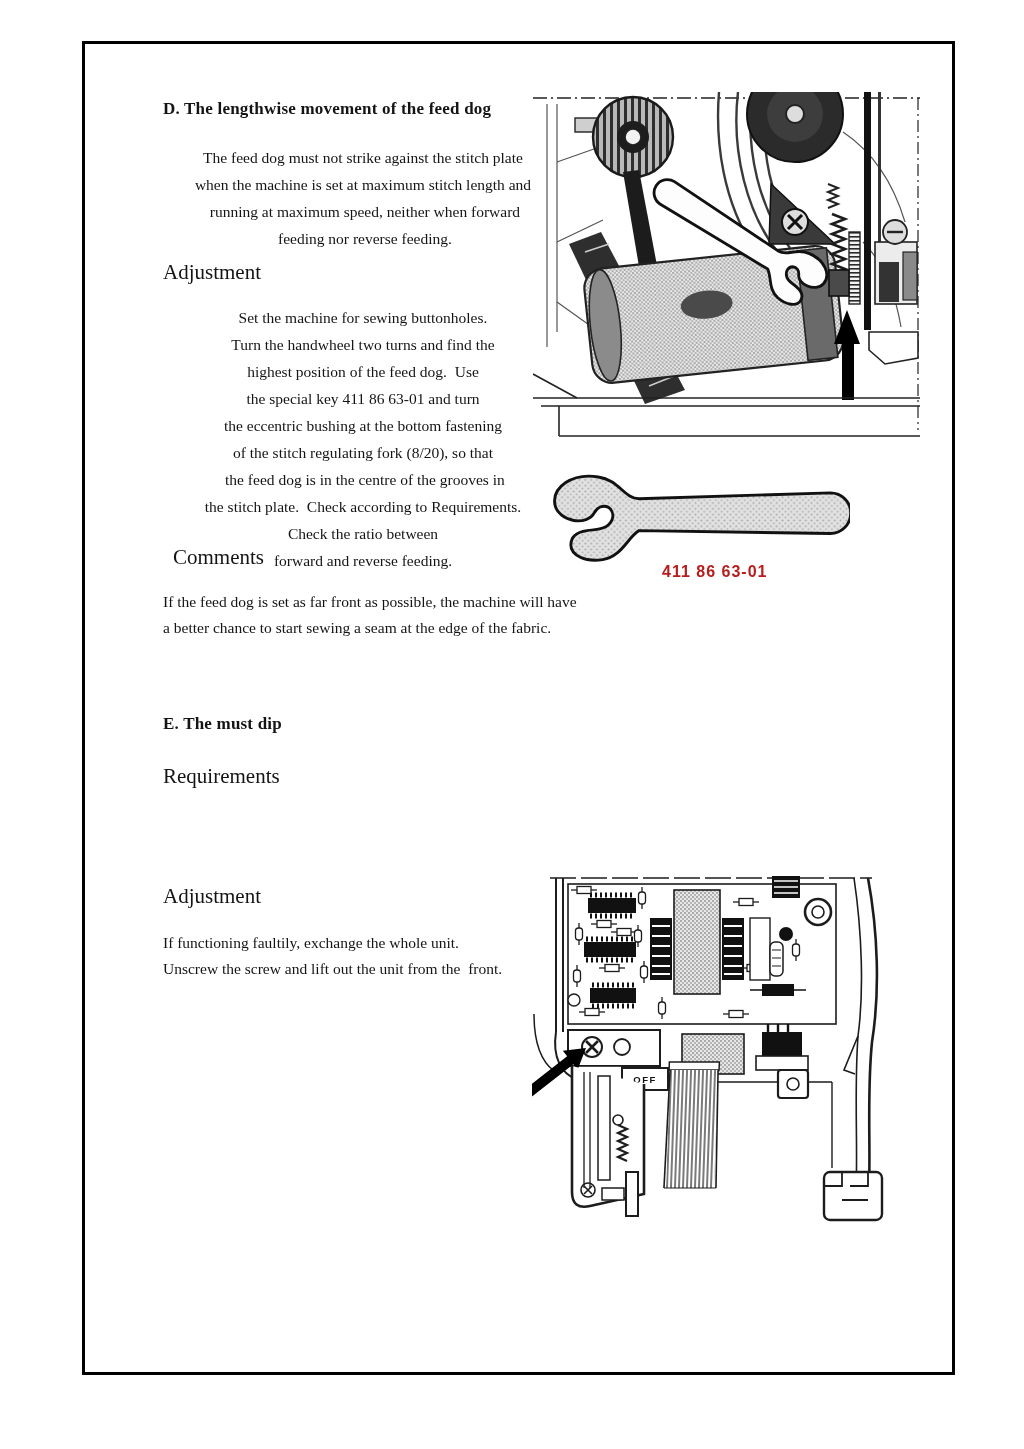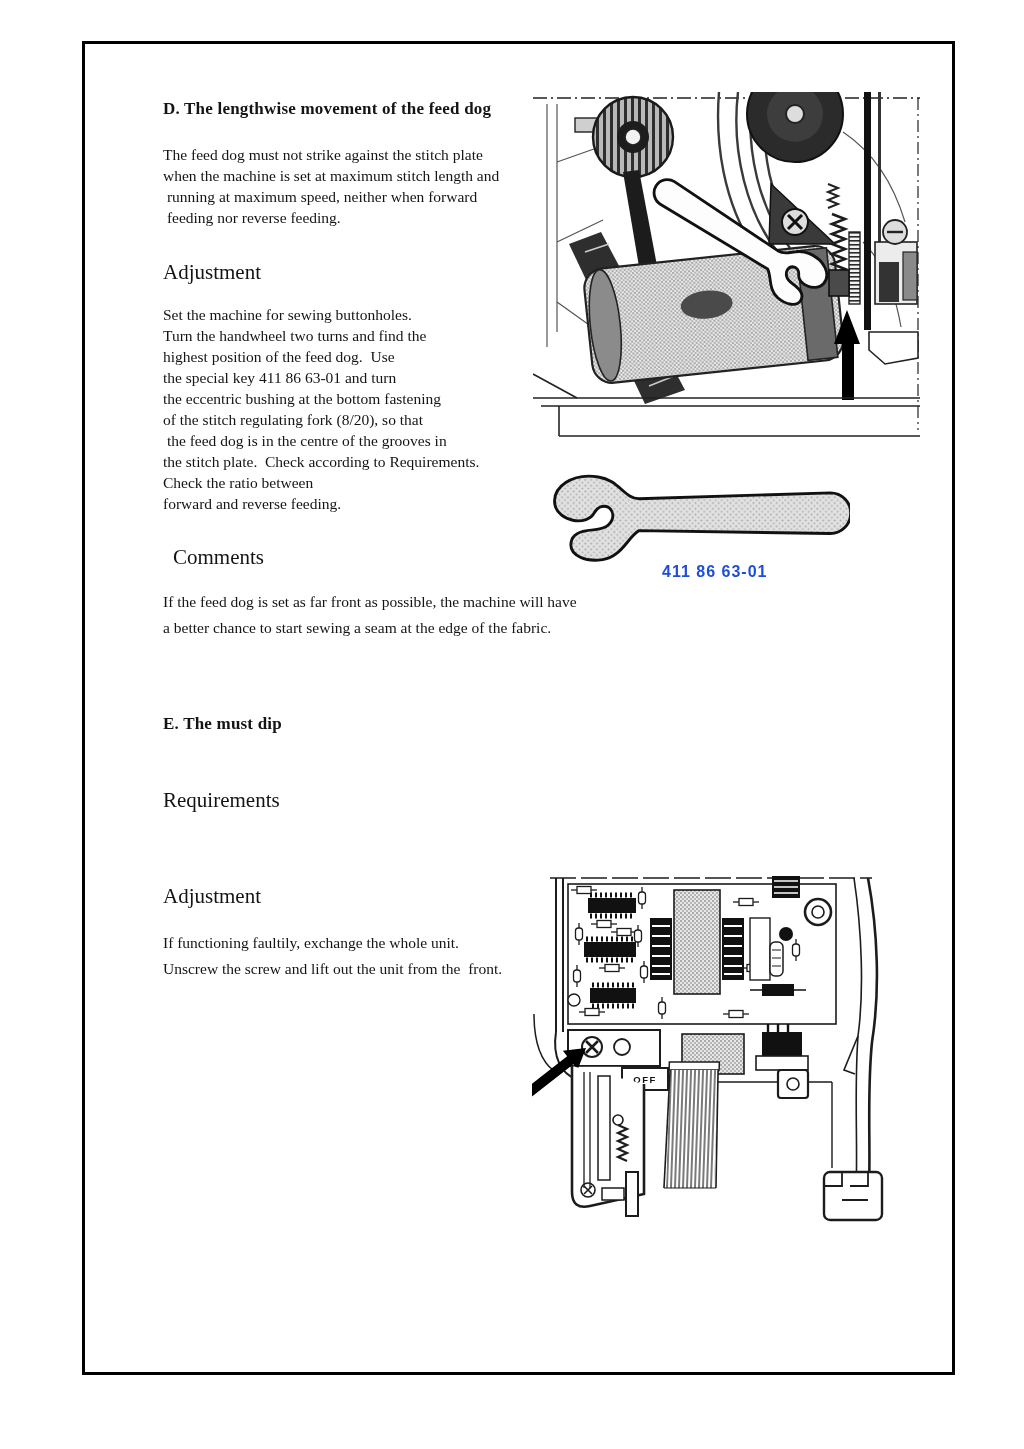--- a/index.html
+++ b/index.html
@@ -4,25 +4,25 @@
 <style>
   html,body{margin:0;padding:0;background:#fff;}
   .page{position:relative;width:1024px;height:1449px;background:#ffffff;
         font-family:"Liberation Serif",serif;color:#141414;overflow:hidden;}
   .frame{position:absolute;left:82px;top:41px;width:873px;height:1334px;
          border:3px solid #000;box-sizing:border-box;}
   .abs{position:absolute;}
   .h1{font-weight:bold;font-size:17px;letter-spacing:.2px;}
   .h2{font-weight:normal;font-size:21px;}
   .body-text{font-size:15.5px;white-space:pre-wrap;}
-  .lh21{line-height:21px;}
+  .lh21{line-height:27px;text-align:center;}
   .lh25{line-height:25.5px;}
   .footer{font-size:17px;white-space:pre;text-align:right;}
   .figlabel{font-family:"Liberation Sans",sans-serif;font-weight:bold;
-            font-size:16px;letter-spacing:1px;color:#1d4ed8;}
+            font-size:16px;letter-spacing:1px;color:#b91c1c;}
   svg{display:block;}
 </style>
 </head>
 <body>
 
 <div class="page">
 
   <div class="frame"></div>
 
   <div class="abs h1" style="left:163px;top:99px;">D. The lengthwise movement of the feed dog</div>
@@ -45,21 +45,21 @@
 Check the ratio between
 forward and reverse feeding.</div>
 
   <div class="abs h2" style="left:146px;top:545px;margin-left:27px;">Comments</div>
 
   <div class="abs body-text lh25" style="left:163px;top:589px;width:500px;">If the feed dog is set as far front as possible, the machine will have
 a better chance to start sewing a seam at the edge of the fabric.</div>
 
   <div class="abs h1" style="left:163px;top:714px;">E.  The  must dip</div>
 
-  <div class="abs h2" style="left:163px;top:764px;margin-top:24px;">Requirements</div>
+  <div class="abs h2" style="left:163px;top:764px;">Requirements</div>
 
 
   <div class="abs h2" style="left:163px;top:884px;">Adjustment</div>
 
   <div class="abs body-text lh25" style="left:163px;top:930px;width:480px;">If functioning faultily, exchange the whole unit.
 Unscrew the screw and lift out the unit from the  front.</div>
 
   <div class="abs" style="left:533px;top:92px;width:387px;height:347px;">
     <svg width="387" height="347" viewBox="0 0 387 347">
       <defs>

